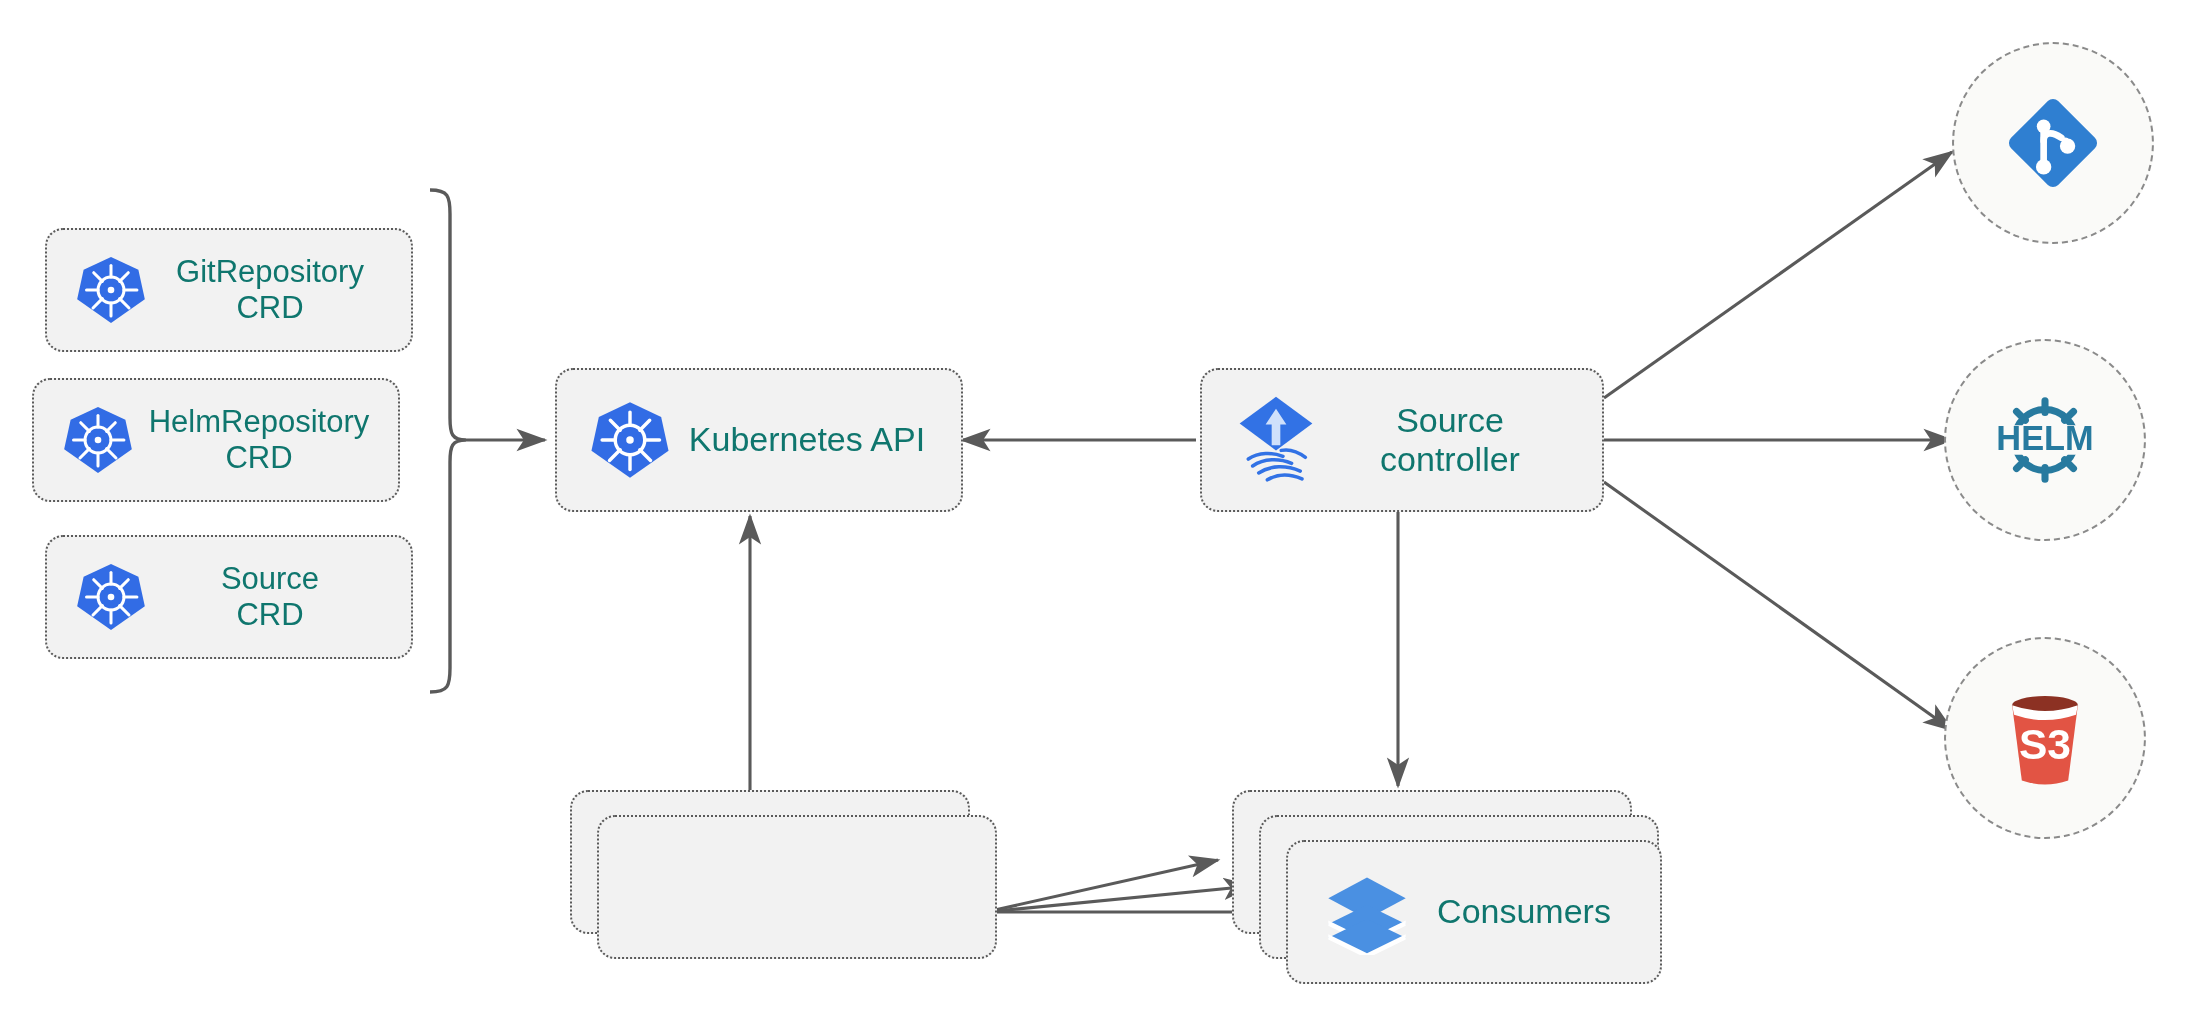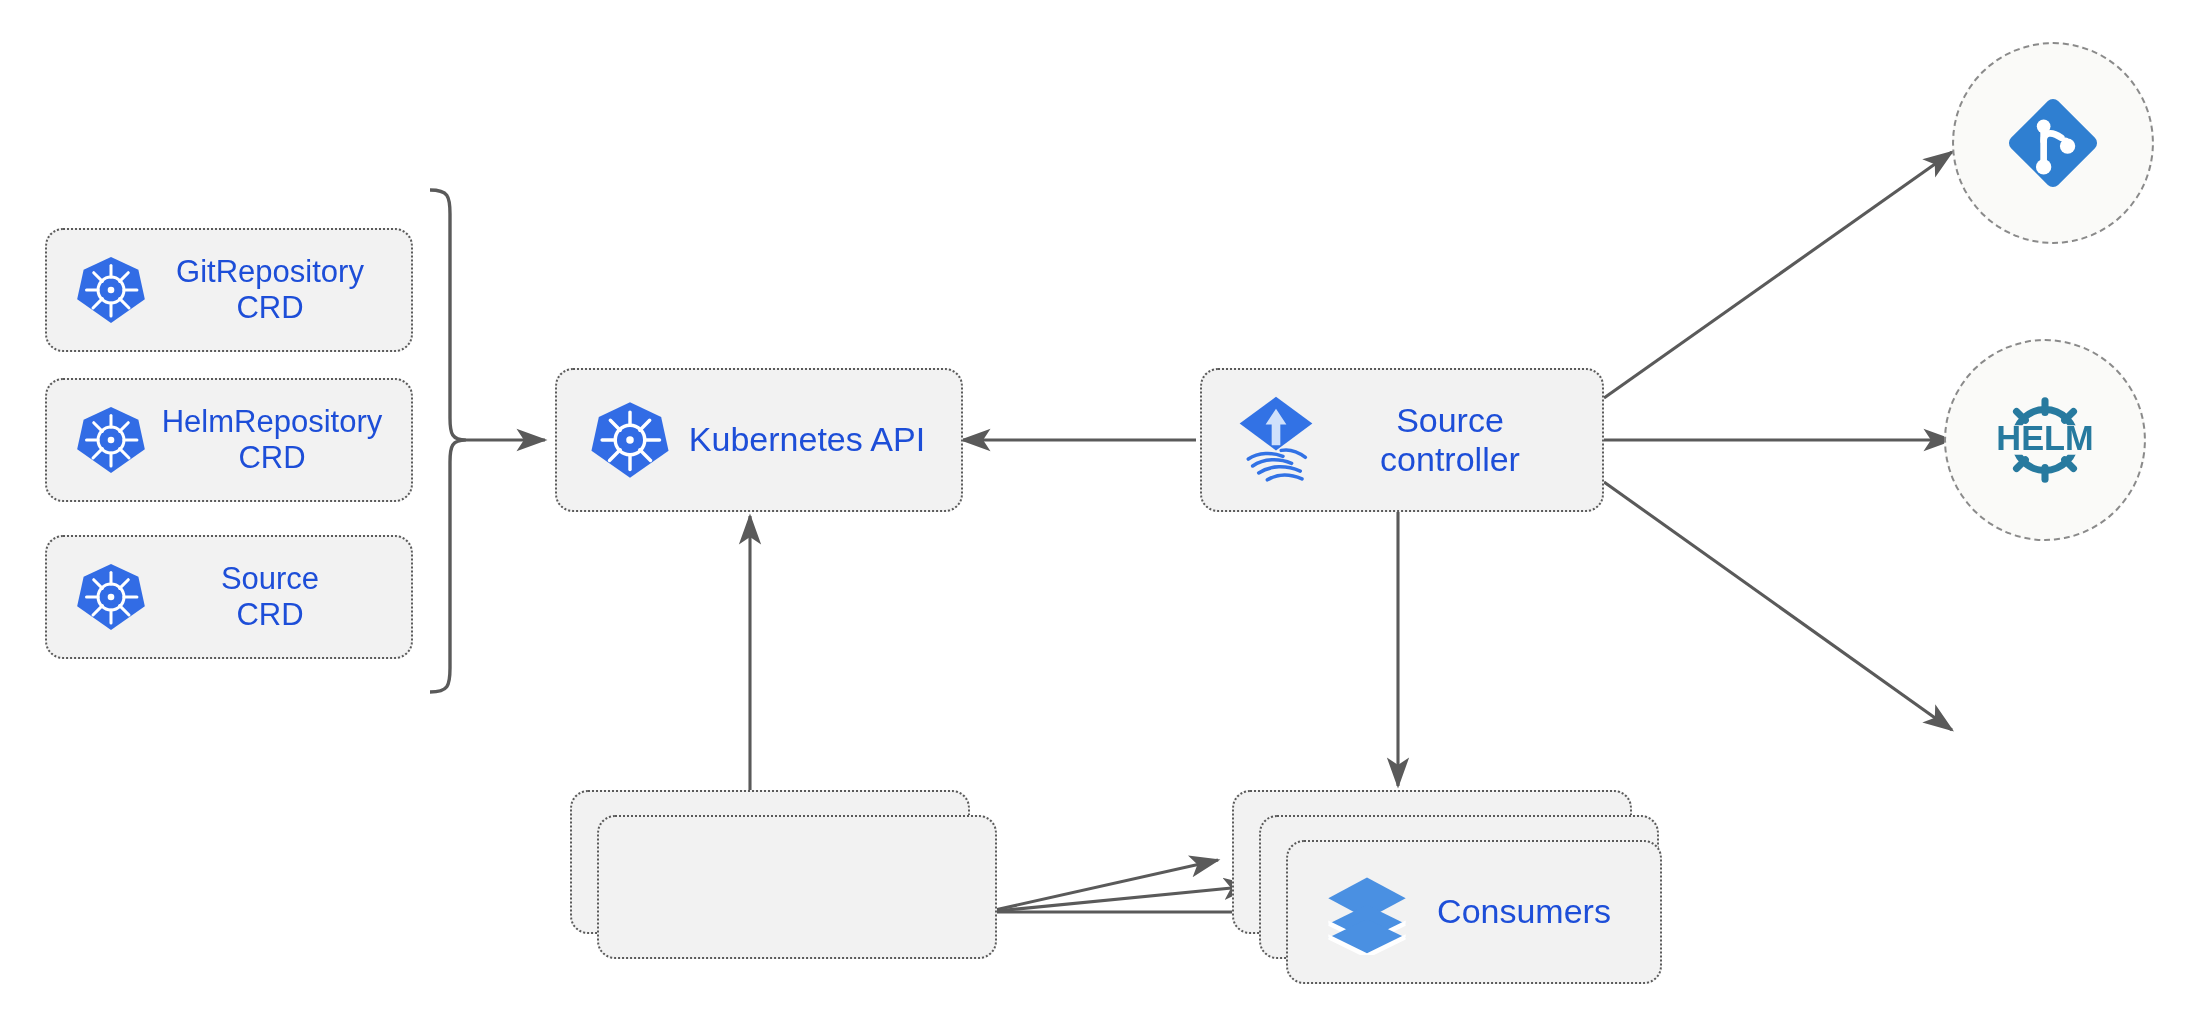--- a/index.html
+++ b/index.html
@@ -12,21 +12,21 @@
     position:absolute;
     background:#f2f2f2;
     border:2.5px dotted #5a5a5a;
     border-radius:18px;
     box-sizing:border-box;
     display:flex;
     align-items:center;
     justify-content:flex-start;
   }
   .node .label{
-    color:#1d4ed8;
+    color:#0f766e;
     text-align:center;
     line-height:1.16;
     white-space:pre-line;
     font-weight:400;
   }
   .icon-wrap{display:flex;align-items:center;justify-content:center;flex:0 0 auto;}
 
   
   .ghost{
     position:absolute;
@@ -103,21 +103,21 @@
           <line x1="62" y1="62" x2="75" y2="75"></line>
           <line x1="74" y1="26" x2="62" y2="38"></line>
           <line x1="38" y1="62" x2="25" y2="75"></line>
         </g>
       </svg>
     </span>
     <span class="label crd-label" style="flex:1;margin-right:18px;">GitRepository
 CRD</span>
   </div>
 
-  <div class="node" style="left:45px;top:378px;width:368px;height:124px;">
+  <div class="node" style="left:32px;top:378px;width:368px;height:124px;">
     <span class="icon-wrap" style="margin-left:28px;">
       <svg width="72" height="72" viewBox="0 0 100 100">
         <polygon points="50,4 88,22 97,63 50,96 3,63 12,22" fill="#326ce5"></polygon>
         <g fill="none" stroke="#fff" stroke-width="4.2" stroke-linecap="round">
           <circle cx="50" cy="50" r="18"></circle>
           <circle cx="50" cy="50" r="4.6" fill="#fff" stroke="none"></circle>
           <line x1="50" y1="16" x2="50" y2="32"></line>
             <line x1="50" y1="68" x2="50" y2="86"></line>
           <line x1="16" y1="50" x2="32" y2="50"></line>
             <line x1="68" y1="50" x2="86" y2="50"></line>
@@ -241,14 +241,24 @@
           <line x1="80" y1="76" x2="89" y2="85"></line>
           <line x1="89" y1="27" x2="80" y2="36"></line>
           <line x1="40" y1="76" x2="31" y2="85"></line>
         </g>
         <rect x="12" y="41" width="96" height="30" fill="#fafaf8"></rect>
         <text x="60" y="66" text-anchor="middle" fill="#277a9f" font-family="'Liberation Sans',sans-serif" font-size="35" font-weight="bold">HELM</text>
       </svg>
     </span>
   </div>
 
+  <div class="circle" style="left:1944px;top:637px;width:202px;height:202px;">
+    <span class="icon-wrap">
+      <svg width="116" height="116" viewBox="0 0 120 120">
+        <path d="M26,26 L94,26 L84,104 Q60,112 36,104 Z" fill="#e25444"></path>
+        <ellipse cx="60" cy="26" rx="34" ry="9.5" fill="#8c3123"></ellipse>
+        <path d="M26,26 Q60,38 94,26 L92,36 Q60,47 28,36 Z" fill="#ffffff"></path>
+        <text x="60" y="82" text-anchor="middle" fill="#ffffff" font-family="'Liberation Sans',sans-serif" font-size="44" font-weight="bold">S3</text>
+      </svg>
+    </span>
+  </div>
 
 </div>
 
 </body></html>

